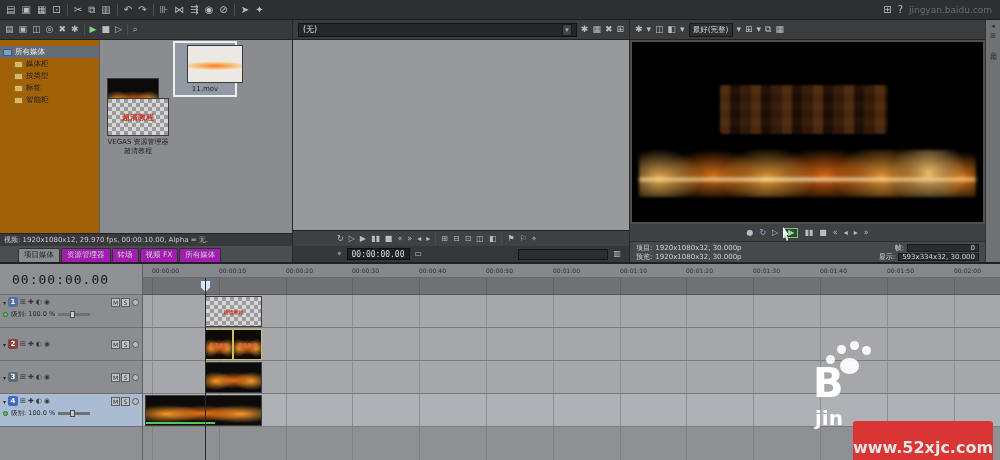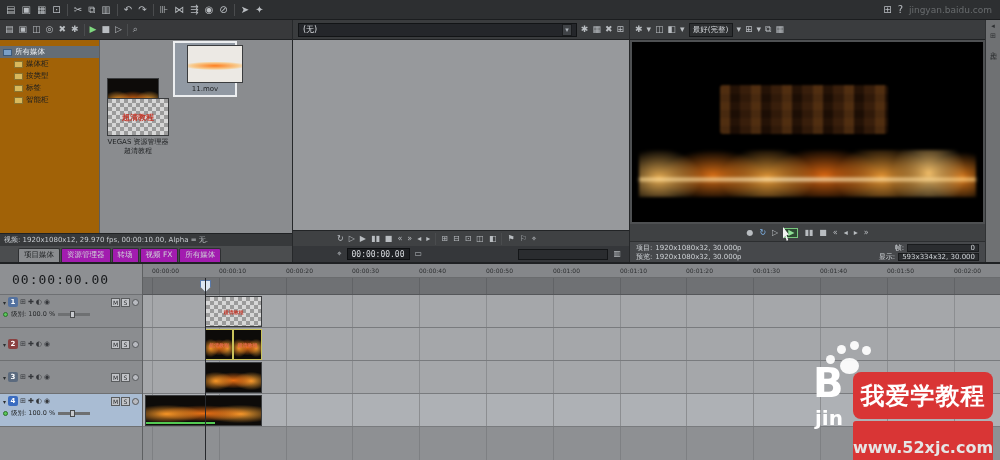--- a/index.html
+++ b/index.html
@@ -492,16 +492,15 @@
 
   <div class="wm-paw">
     <i class="paw-t1"></i>
     <i class="paw-t2"></i>
     <i class="paw-t3"></i>
     <i class="paw-t4"></i>
     <i class="paw-pad"></i>
   </div>
   <div class="wm-b">B</div>
   <div class="wm-jin">jin</div>
-  <div class="wm-box1" style="background: rgb(217, 53, 53);">我爱学教程</div>
   <div class="wm-box2" style="background: rgb(217, 53, 53);">www.52xjc.com</div>
 
 </div>
 
 </body></html>

